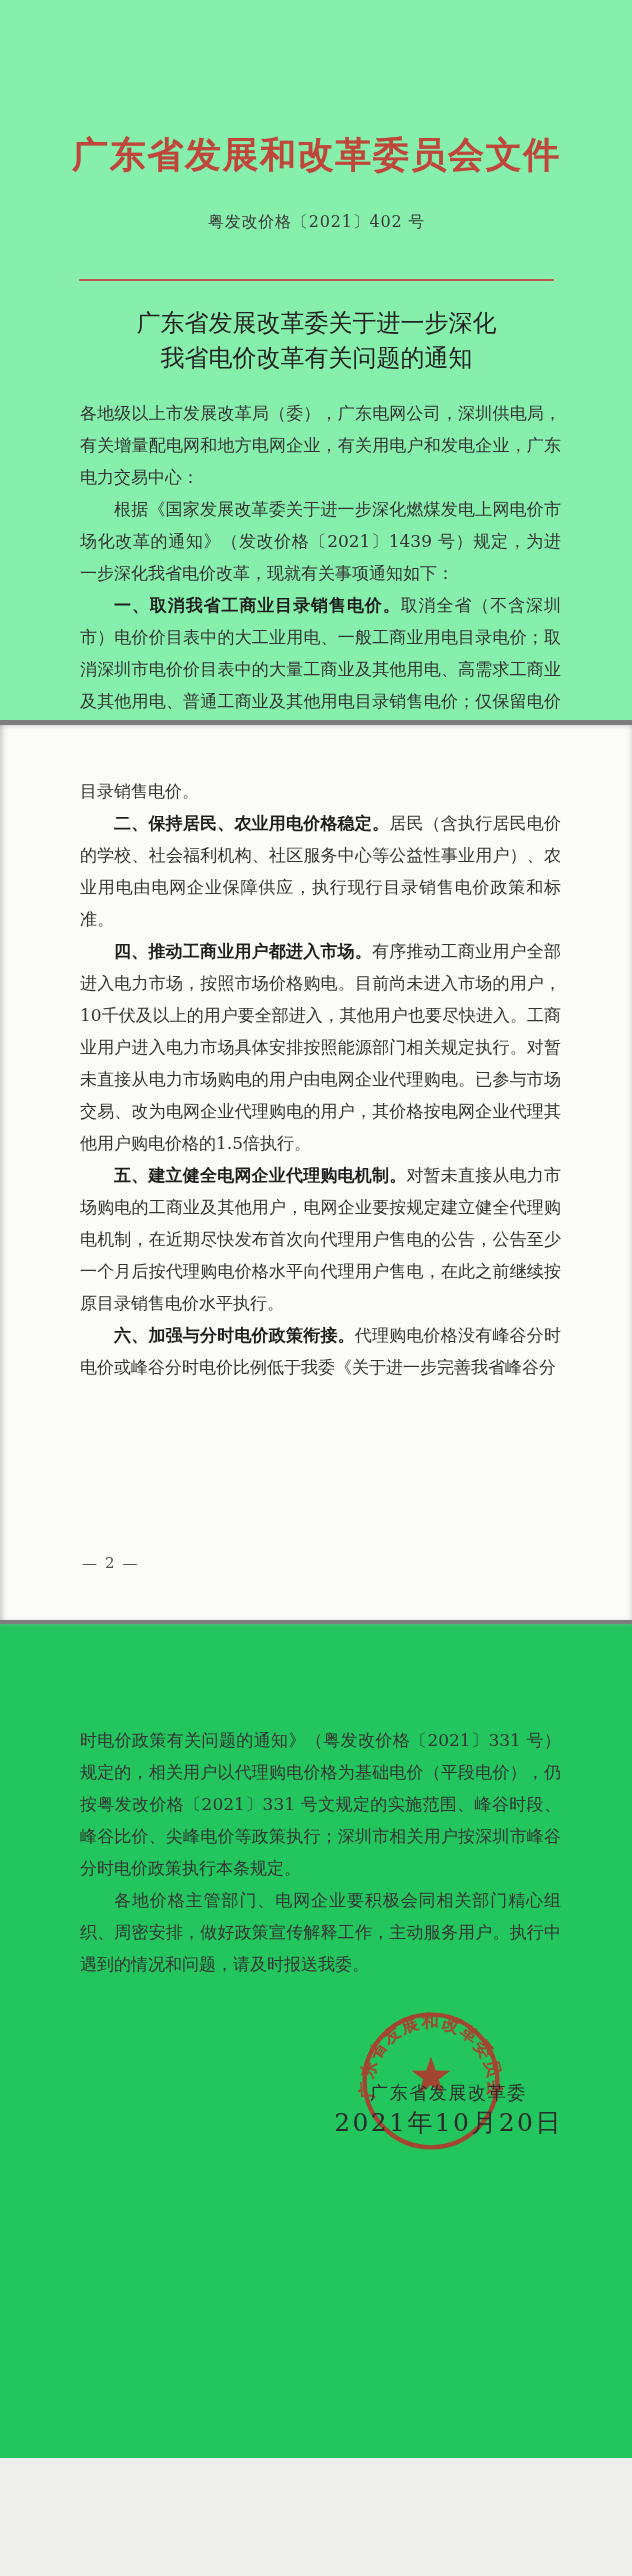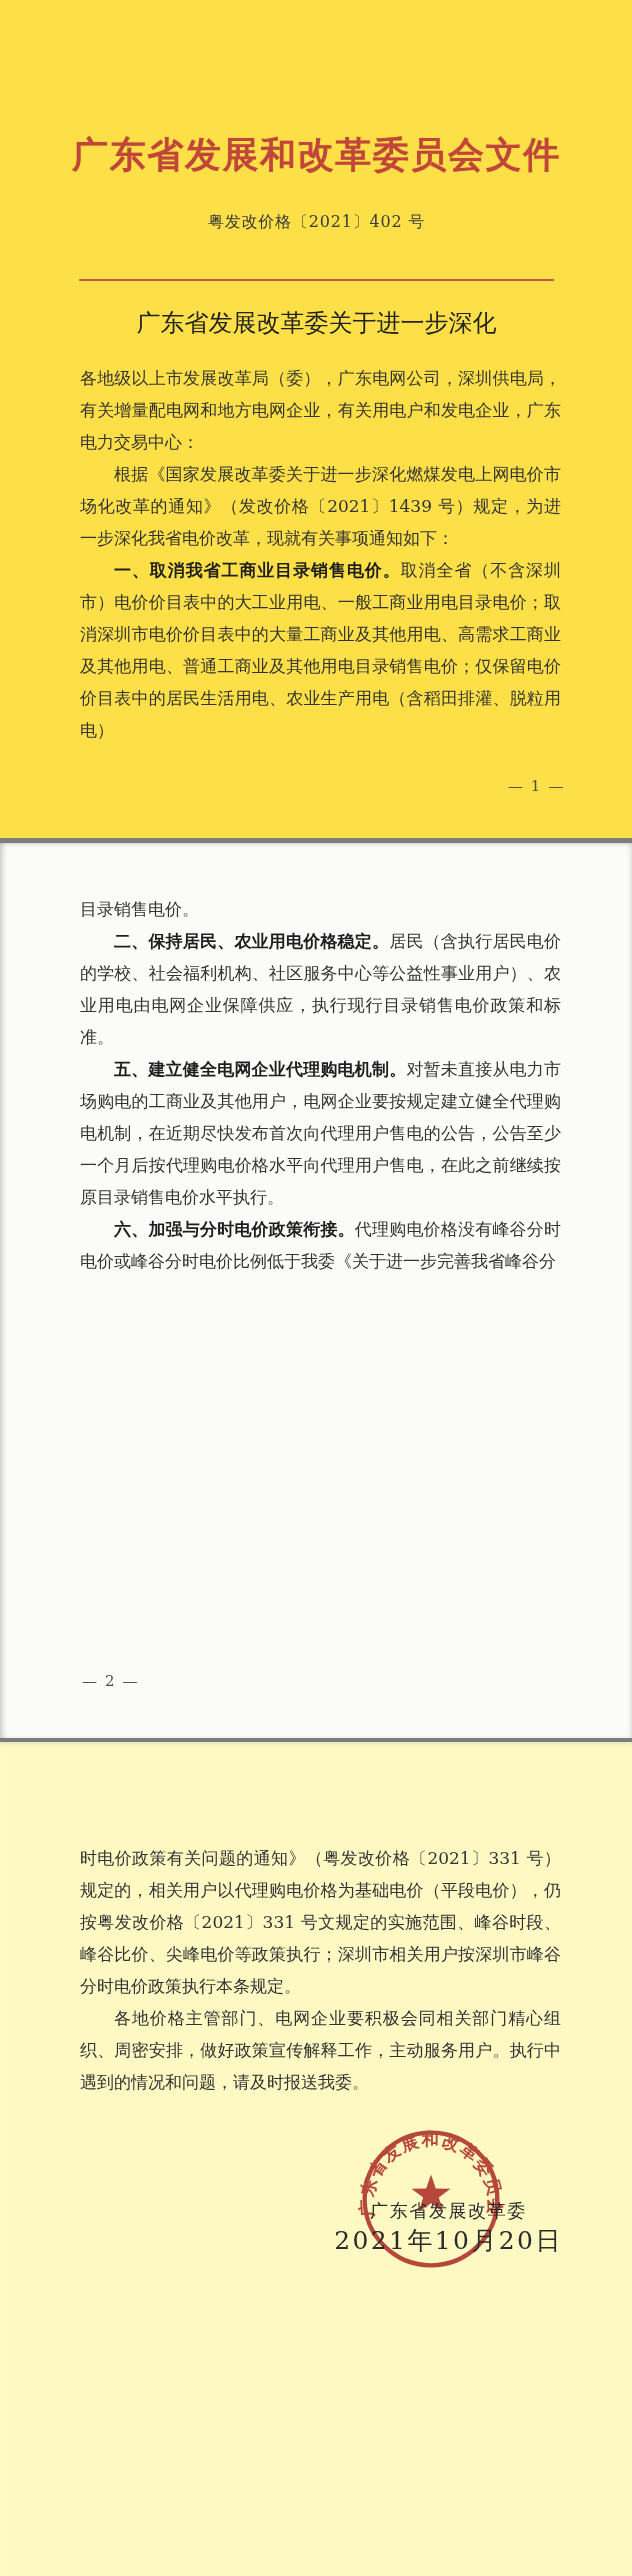--- a/index.html
+++ b/index.html
@@ -1,24 +1,24 @@
 <!DOCTYPE html>
 <html lang="zh" style="font-size:12.7px"><head>
 <meta charset="utf-8">
 <style>
   html,body{margin:0;padding:0;background:#eeeeec;}
   .doc{position:relative;width:633px;height:2576px;margin:0 auto;
        font-family:"DejaVu Serif","Liberation Serif",serif;color:#2f2f2f;}
   .page{position:relative;box-sizing:border-box;width:633px;overflow:hidden;}
-  .page1{height:838px;background:#fde047;}
+  .page1{height:720px;background:#86efac;}
   .page2{height:895px;background:#fbfbf9;
          box-shadow:inset 5.5px 0 4.7px -2.4px rgba(150,160,150,.45),
                     inset -4px 0 4px -1.6px rgba(160,160,160,.35),
                     inset 0 4.7px 4.7px -3.2px rgba(170,170,170,.35);}
-  .page3{height:834px;background:#fef9c3;
+  .page3{height:834px;background:#22c55e;
          box-shadow:inset 0 4.7px 4.7px -3.2px rgba(170,170,170,.3);}
   .separator{height:4.7px;background:#7d7d7d;box-shadow:0 0.8px 1.6px rgba(0,0,0,.35);}
 
   .agency-title{padding-top:131px;text-align:center;font-size:36px;font-weight:bold;
                 letter-spacing:1.6px;color:#c0453a;
                 text-shadow:0 0 0.8px rgba(192,69,58,.4);}
   .doc-number{margin-top:32px;text-align:center;font-size:16px;color:#3a3a3a;letter-spacing:0.8px;}
   .red-rule{margin:46px auto 0;width:475px;height:2.4px;background:#c45549;border-radius:0.8px;}
   .doc-title{margin-top:25px;text-align:center;font-size:24px;font-weight:normal;
              line-height:35px;color:#222;}
@@ -45,35 +45,37 @@
 <body>
 
 <div class="doc">
 
   <div class="page page1">
     <div class="agency-title">广东省发展和改革委员会文件</div>
     <div class="doc-number">粤发改价格〔2021〕402 号</div>
     <div class="red-rule"></div>
     <div class="doc-title">
       <div>广东省发展改革委关于进一步深化</div>
+      <div>我省电价改革有关问题的通知</div>
     </div>
     <div class="body-text">
       <p>各地级以上市发展改革局（委），广东电网公司，深圳供电局，有关增量配电网和地方电网企业，有关用电户和发电企业，广东电力交易中心：</p>
       <p class="indent">根据《国家发展改革委关于进一步深化燃煤发电上网电价市场化改革的通知》（发改价格〔2021〕1439 号）规定，为进一步深化我省电价改革，现就有关事项通知如下：</p>
       <p class="indent"><span class="lead">一、取消我省工商业目录销售电价。</span><span>取消全省（不含深圳市）电价价目表中的大工业用电、一般工商业用电目录电价；取消深圳市电价价目表中的大量工商业及其他用电、高需求工商业及其他用电、普通工商业及其他用电目录销售电价；仅保留电价价目表中的居民生活用电、农业生产用电（含稻田排灌、脱粒用电）</span></p>
     </div>
     <div class="page-num page-num-1">— 1 —</div>
   </div>
 
   <div class="separator"></div>
 
   <div class="page page2">
     <div class="body-text">
       <p>目录销售电价。</p>
       <p class="indent"><span class="lead">二、保持居民、农业用电价格稳定。</span><span>居民（含执行居民电价的学校、社会福利机构、社区服务中心等公益性事业用户）、农业用电由电网企业保障供应，执行现行目录销售电价政策和标准。</span></p>
+      <p class="indent"><span class="lead">四、推动工商业用户都进入市场。</span><span>有序推动工商业用户全部进入电力市场，按照市场价格购电。目前尚未进入市场的用户，10千伏及以上的用户要全部进入，其他用户也要尽快进入。工商业用户进入电力市场具体安排按照能源部门相关规定执行。对暂未直接从电力市场购电的用户由电网企业代理购电。已参与市场交易、改为电网企业代理购电的用户，其价格按电网企业代理其他用户购电价格的1.5倍执行。</span></p>
       <p class="indent"><span class="lead">五、建立健全电网企业代理购电机制。</span><span>对暂未直接从电力市场购电的工商业及其他用户，电网企业要按规定建立健全代理购电机制，在近期尽快发布首次向代理用户售电的公告，公告至少一个月后按代理购电价格水平向代理用户售电，在此之前继续按原目录销售电价水平执行。</span></p>
       <p class="indent"><span class="lead">六、加强与分时电价政策衔接。</span><span>代理购电价格没有峰谷分时电价或峰谷分时电价比例低于我委《关于进一步完善我省峰谷分</span></p>
     </div>
     <div class="page-num page-num-2">— 2 —</div>
   </div>
 
   <div class="separator"></div>
 
   <div class="page page3">
     <div class="body-text">

